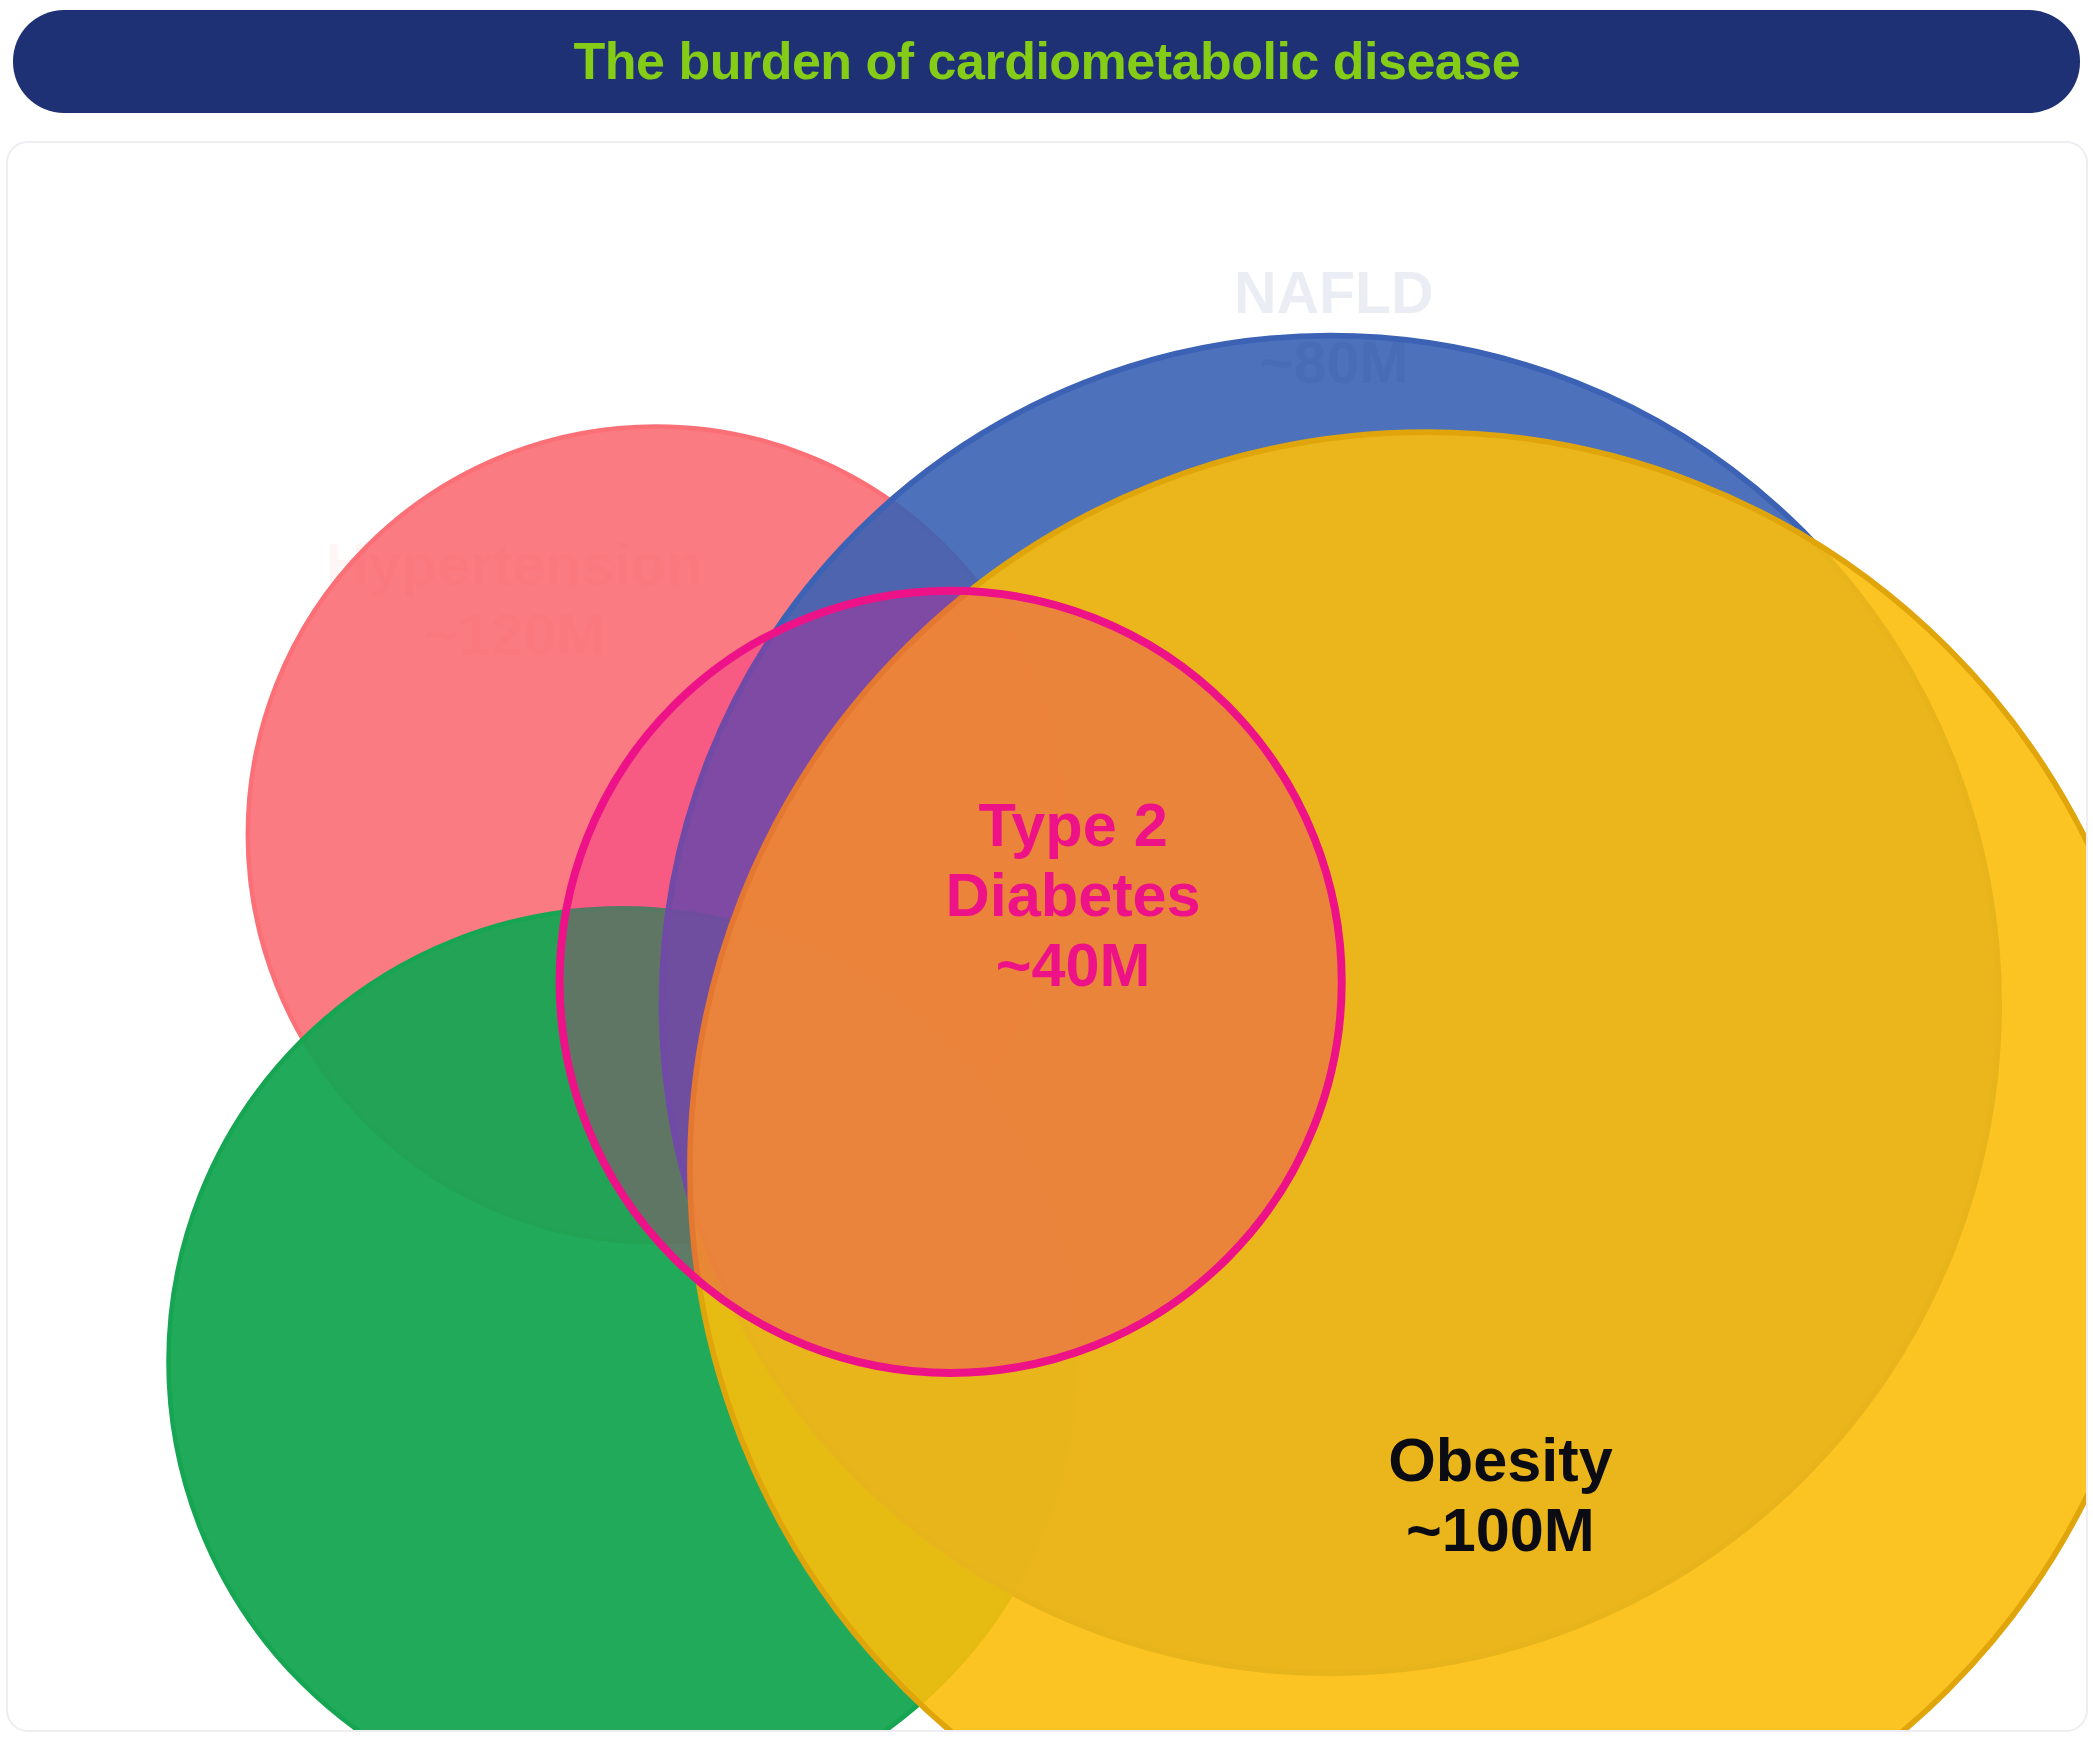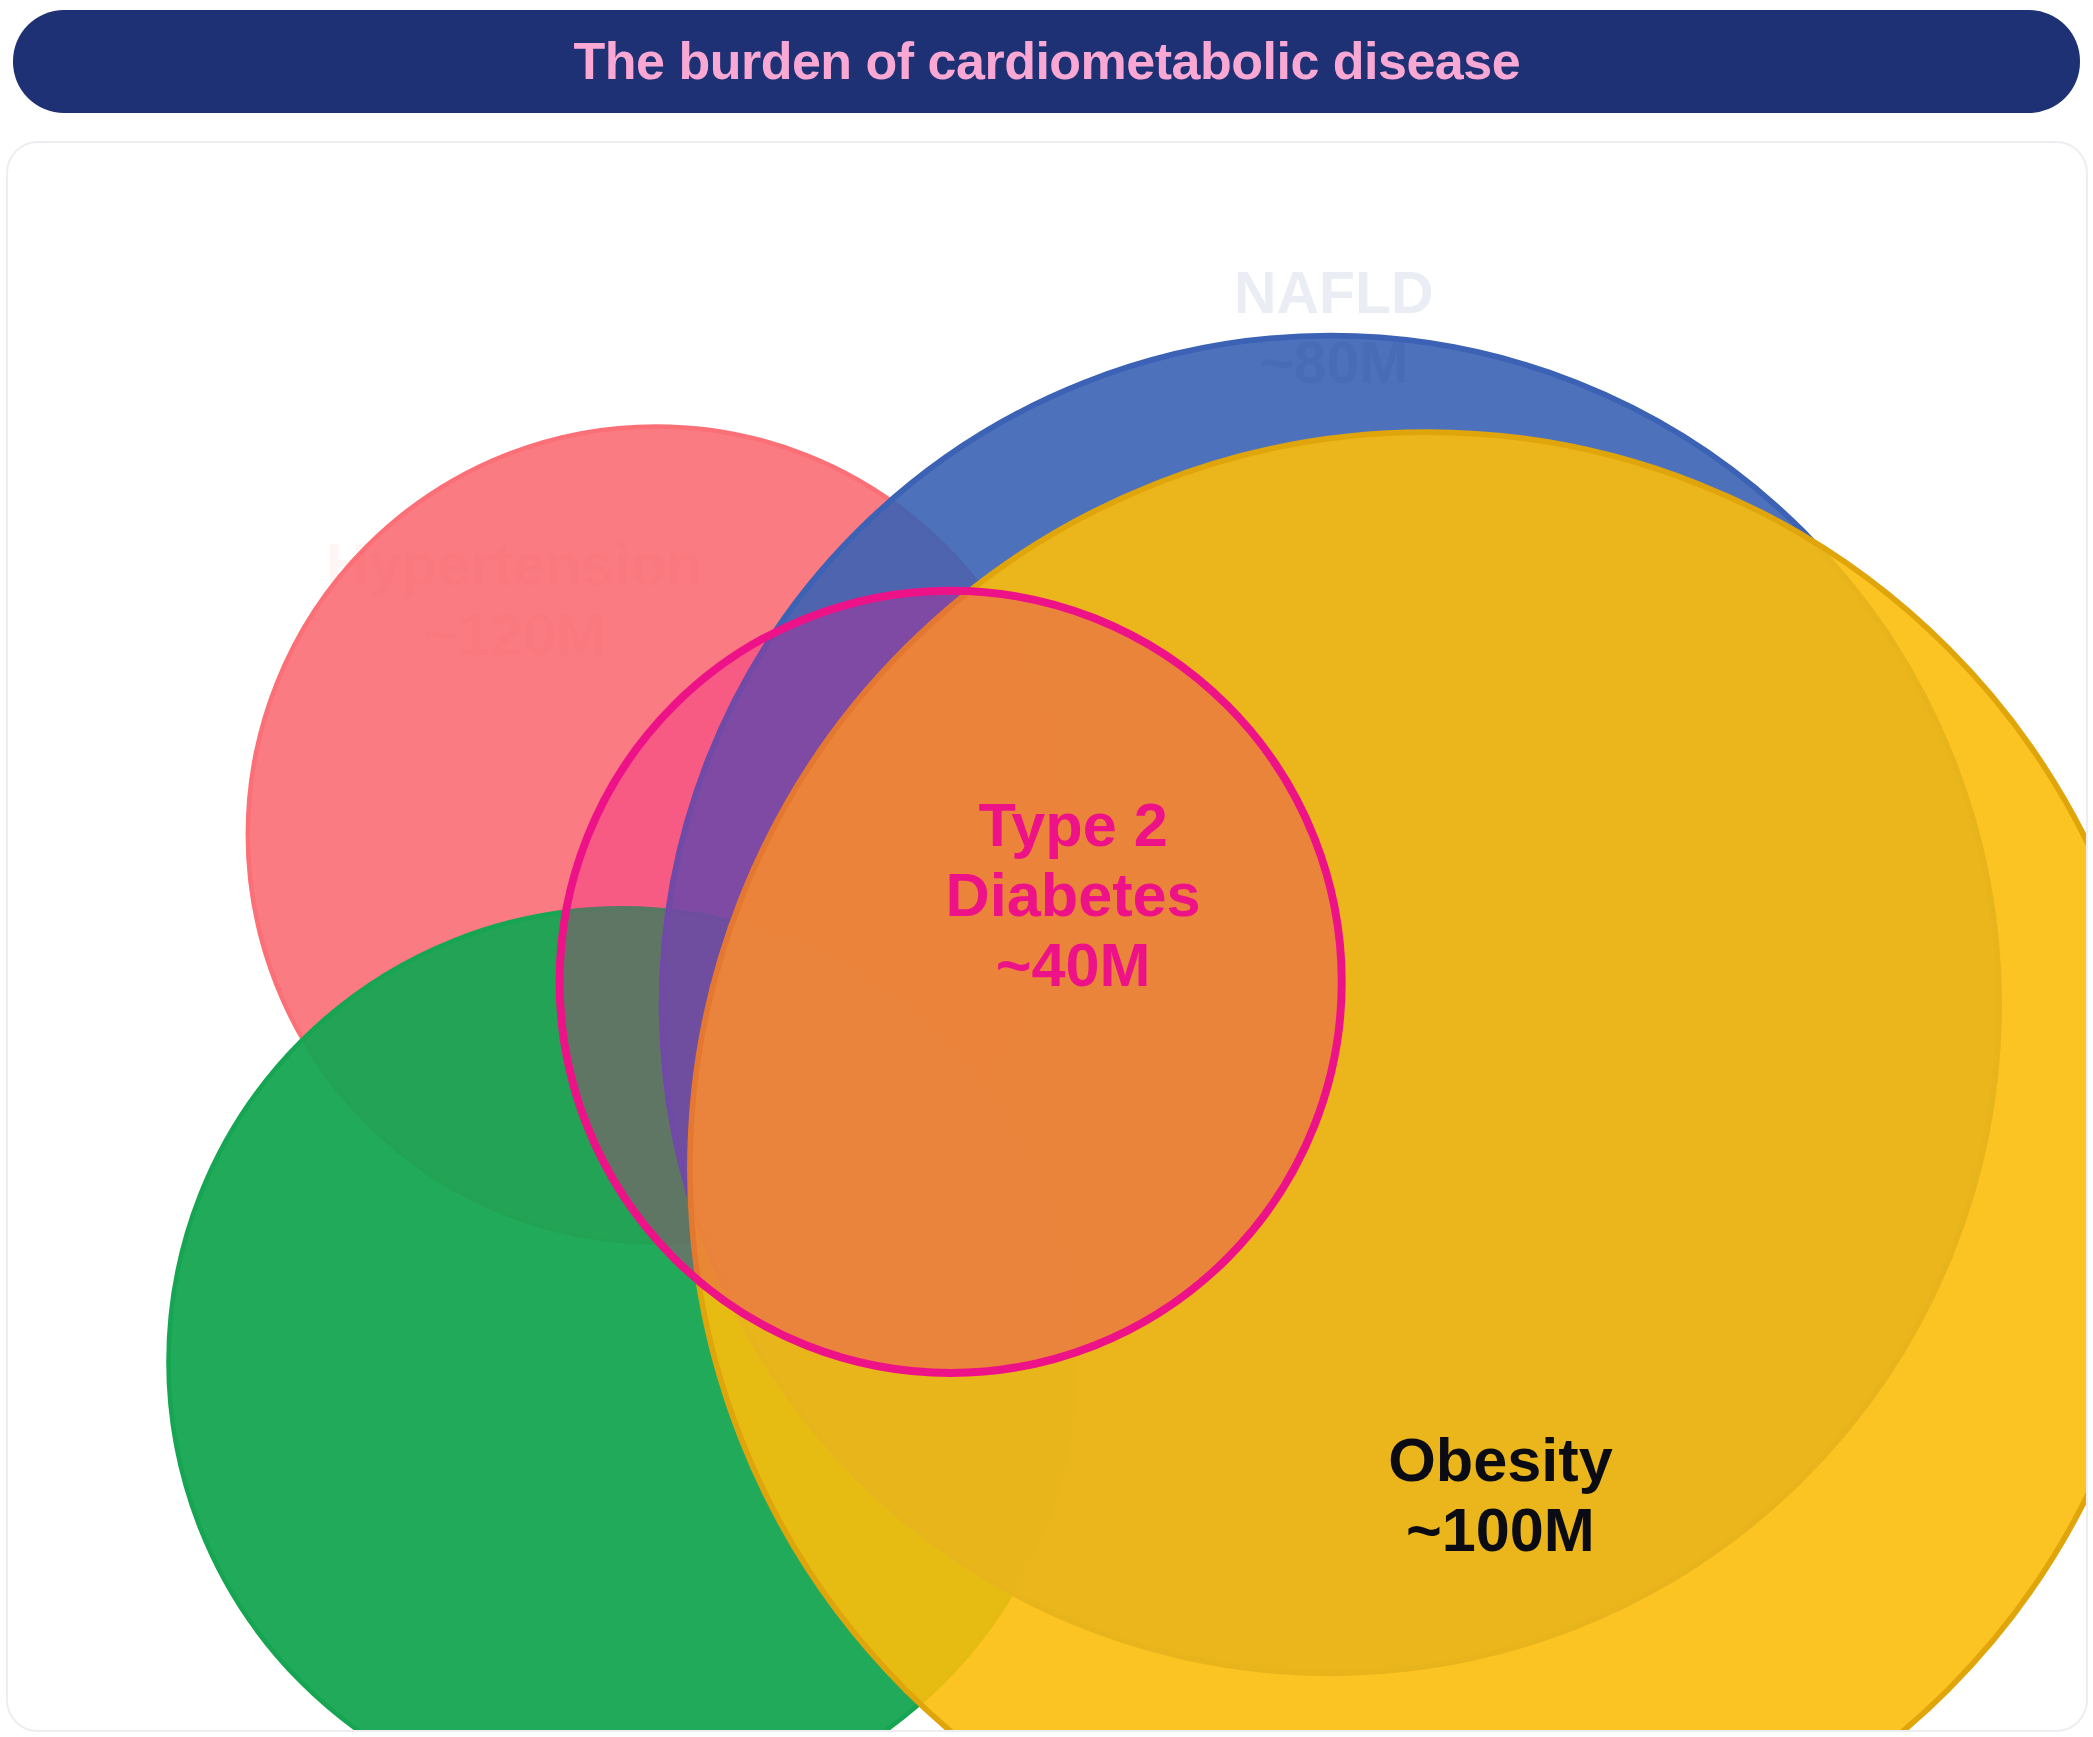--- a/index.html
+++ b/index.html
@@ -24,39 +24,39 @@
     width: 2067px;
     height: 103px;
     background: #1F3175;
     border-radius: 51px;
     display: flex;
     align-items: center;
     justify-content: center;
     box-sizing: border-box;
   }
   #title-text {
-    color: #f9a8d4;
+    color: #84cc16;
     font-size: 52px;
     font-weight: bold;
     letter-spacing: -0.5px;
     line-height: 1;
     text-align: center;
     white-space: nowrap;
   }
 
   
   #diagram-card {
     position: absolute;
     left: 5.7px;
     top: 141px;
     width: 2082px;
     height: 1591px;
     background: #ffffff;
     border: 2.9px solid #ededf2;
-    border-radius: 32px;
+    border-radius: 22px;
     box-sizing: border-box;
     overflow: hidden;
   }
 
   #venn-svg {
     position: absolute;
     left: 0;
     top: 0;
     width: 100%;
     height: 100%;

